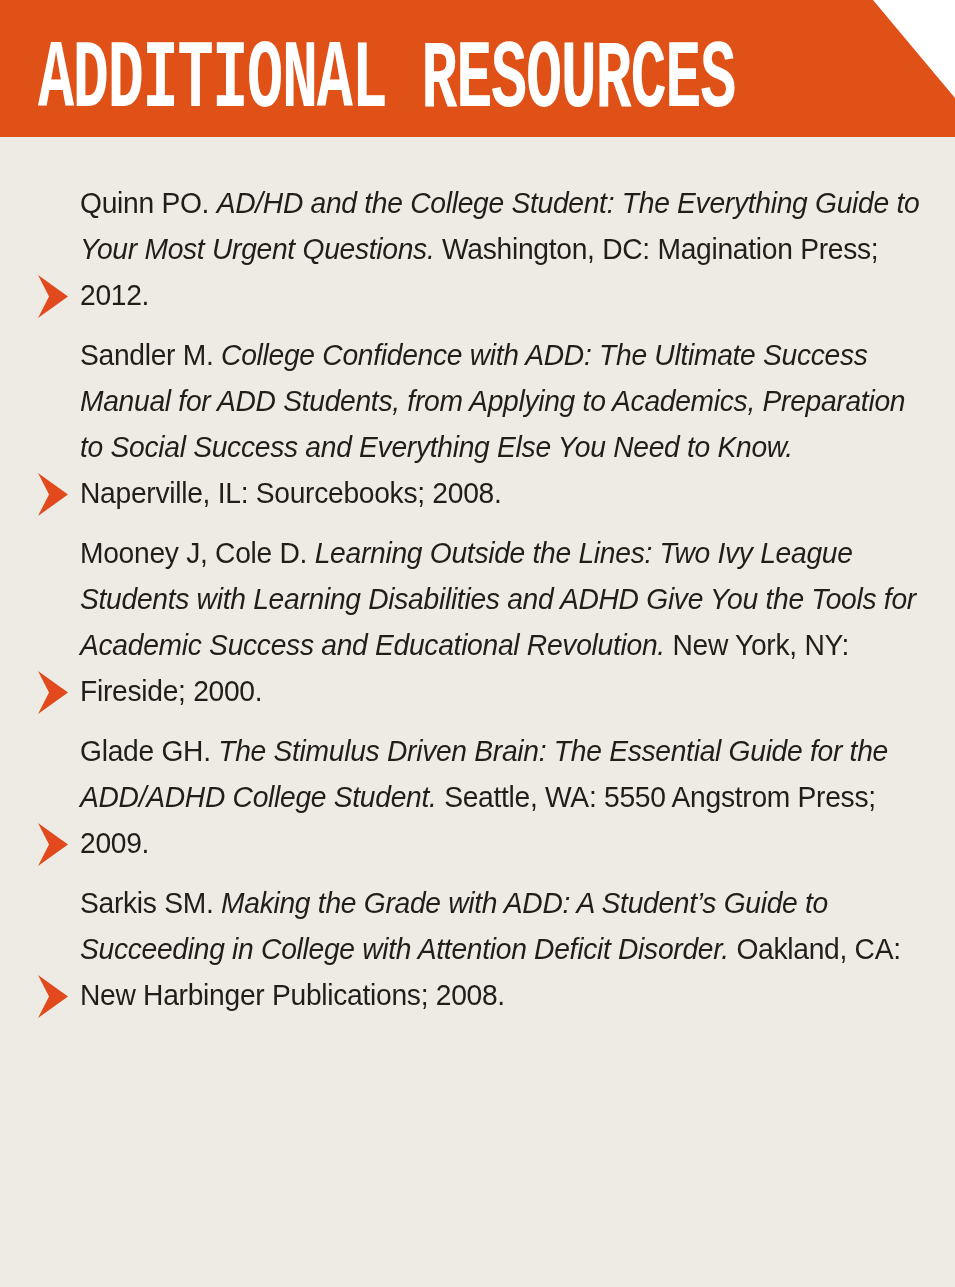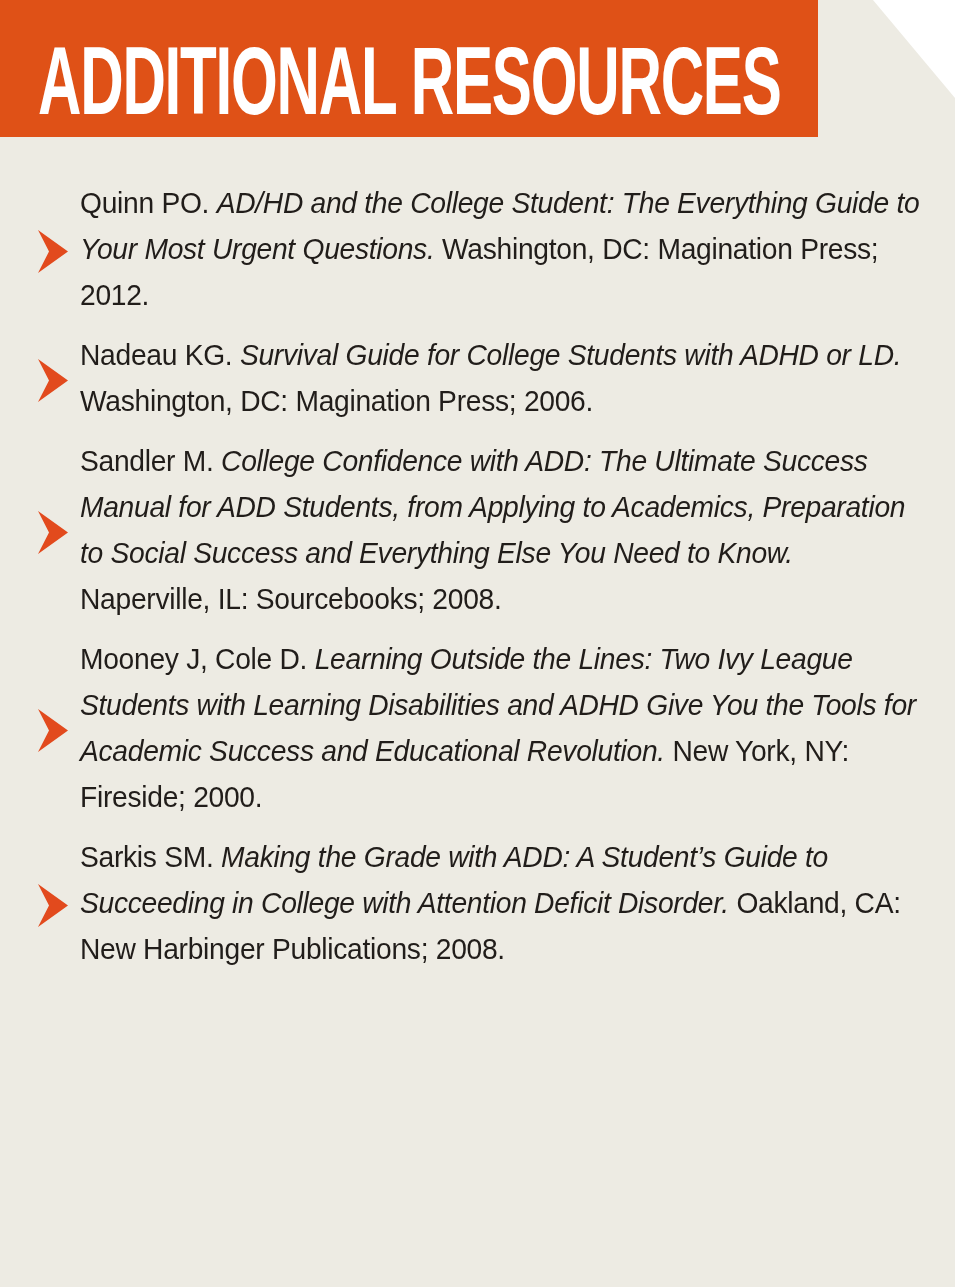--- a/index.html
+++ b/index.html
@@ -16,22 +16,23 @@
     position: relative;
     width: 955px;
     height: 1287px;
     background: var(--background);
     overflow: hidden;
     font-family: "Liberation Sans", sans-serif;
   }
   .header-band {
     position: absolute;
     top: 0; left: 0;
-    width: 818px; height: 137px;
+    width: 955px; height: 137px;
     background: var(--orange);
+    font-family: Liberation Mono, monospace;
   }
   .corner-fold {
     position: absolute;
     top: 0; right: 0;
     width: 82px; height: 98px;
     background: var(--corner);
     clip-path: polygon(0 0, 100% 0, 100% 100%);
   }
   .page-title {
     position: absolute;
@@ -47,21 +48,21 @@
     line-height: 1.25;
   }
   .resource-list {
     position: absolute;
     top: 180px;
     left: 38px;
     width: 917px;
   }
   .item {
     display: flex;
-    align-items: center;
+    align-items: flex-end;
     margin-bottom: 14px;
   }
   .bullet {
     flex: 0 0 auto;
     width: 30px;
     height: 43px;
     margin: 4px 12px 0 0;
     color: var(--bullet);
   }
   .bullet svg { display: block; width: 30px; height: 43px; }
@@ -93,47 +94,47 @@
 
     <div class="item">
       <span class="bullet">
         <svg viewBox="0 0 30 43" xmlns="http://www.w3.org/2000/svg">
             <polygon points="0,0 30,21.5 0,43 11,21.5" fill="currentColor"></polygon>
           </svg>
       </span>
       <p class="citation"><span>Quinn PO. </span><em>AD/HD and the College Student: The Everything Guide to Your Most Urgent Questions.</em><span> Washington, DC: Magination Press; 2012.</span></p>
     </div>
 
-    <div class="item">
-      <span class="bullet">
-        <svg viewBox="0 0 30 43" xmlns="http://www.w3.org/2000/svg">
-            <polygon points="0,0 30,21.5 0,43 11,21.5" fill="currentColor"></polygon>
-          </svg>
-      </span>
-      <p class="citation"><span>Nadeau KG. </span><em>Survival Guide for College Students with ADHD or LD.</em><span> Washington, DC: Magination Press; 2006.</span></p>
-    </div>
 
     <div class="item">
       <span class="bullet">
         <svg viewBox="0 0 30 43" xmlns="http://www.w3.org/2000/svg">
             <polygon points="0,0 30,21.5 0,43 11,21.5" fill="currentColor"></polygon>
           </svg>
       </span>
       <p class="citation"><span>Sandler M. </span><em>College Confidence with ADD: The Ultimate Success Manual for ADD Students, from Applying to Academics, Preparation to Social Success and Everything Else You Need to Know.</em><span> Naperville, IL: Sourcebooks; 2008.</span></p>
     </div>
 
     <div class="item">
       <span class="bullet">
         <svg viewBox="0 0 30 43" xmlns="http://www.w3.org/2000/svg">
             <polygon points="0,0 30,21.5 0,43 11,21.5" fill="currentColor"></polygon>
           </svg>
       </span>
       <p class="citation"><span>Mooney J, Cole D. </span><em>Learning Outside the Lines: Two Ivy League Students with Learning Disabilities and ADHD Give You the Tools for Academic Success and Educational Revolution.</em><span> New York, NY: Fireside; 2000.</span></p>
     </div>
 
+    <div class="item">
+      <span class="bullet">
+        <svg viewBox="0 0 30 43" xmlns="http://www.w3.org/2000/svg">
+            <polygon points="0,0 30,21.5 0,43 11,21.5" fill="currentColor"></polygon>
+          </svg>
+      </span>
+      <p class="citation"><span>Glade GH. </span><em>The Stimulus Driven Brain: The Essential Guide for the ADD/ADHD College Student.</em><span> Seattle, WA: 5550 Angstrom Press; 2009.</span></p>
+    </div>
 
 
     <div class="item">
       <span class="bullet">
         <svg viewBox="0 0 30 43" xmlns="http://www.w3.org/2000/svg">
             <polygon points="0,0 30,21.5 0,43 11,21.5" fill="currentColor"></polygon>
           </svg>
       </span>
       <p class="citation"><span>Sarkis SM. </span><em>Making the Grade with ADD: A Student’s Guide to Succeeding in College with Attention Deficit Disorder.</em><span> Oakland, CA: New Harbinger Publications; 2008.</span></p>
     </div>

